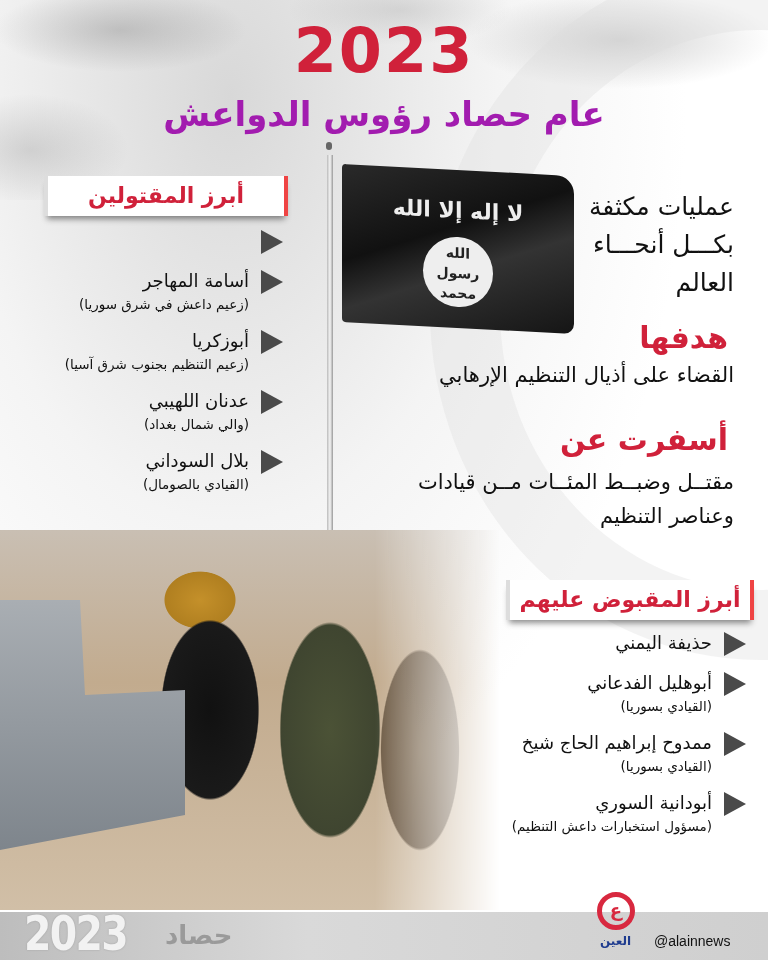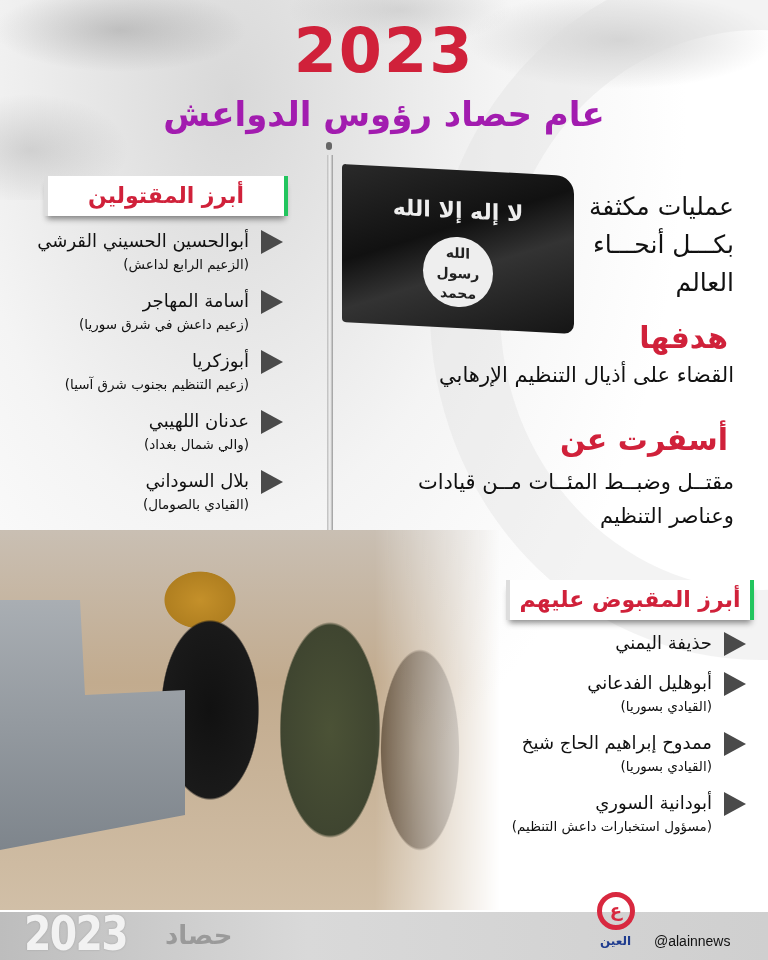--- a/index.html
+++ b/index.html
@@ -42,21 +42,21 @@
     transform:skewY(3deg);
     color:#eee; text-align:center;
   }
   .flag-text { margin-top:28px; font-size:22px; font-weight:bold; direction:rtl; }
   .flag-seal {
     width:70px; height:70px; border-radius:50%; background:#eee; color:#222;
     margin:14px auto 0; font-size:14px; font-weight:bold; line-height:20px; padding-top:6px; box-sizing:border-box; direction:rtl;
   }
   .section-box {
     position:absolute; background:#fff; box-shadow:0 6px 6px -3px rgba(0,0,0,0.45);
-    border-left:4px solid #ddd; border-right:4px solid #22c55e;
+    border-left:4px solid #ddd; border-right:4px solid #ef4444;
     color:#d0213a; font-weight:bold; font-size:22px; direction:rtl;
     text-align:center; line-height:40px;
   }
   .list { position:absolute; direction:rtl; }
   .list-item { display:flex; flex-direction:row; align-items:flex-start; margin-bottom:14px; }
   .tri {
     width:0; height:0; border-top:12px solid transparent; border-bottom:12px solid transparent;
     border-left:22px solid #4a4a4a; margin-left:12px; margin-top:2px; flex-shrink:0;
   }
   .item-text { display:flex; flex-direction:column; align-items:flex-start; }
@@ -118,24 +118,20 @@
     <div>الله</div>
     <div>رسول</div>
     <div>محمد</div>
   </div>
 </div>
 
 <div class="section-box" style="left:44px; top:176px; width:236px; height:40px;">أبرز المقتولين</div>
 <div class="list" style="right:485px; top:228px; width:260px;">
   <div class="list-item">
     <div class="tri"></div>
-    <div class="item-text">
-      <span class="name">أبوالحسين الحسيني القرشي</span>
-      <span class="role">(الزعيم الرابع لداعش)</span>
-    </div>
   </div>
   <div class="list-item">
     <div class="tri"></div>
     <div class="item-text">
       <span class="name">أسامة المهاجر</span>
       <span class="role">(زعيم داعش في شرق سوريا)</span>
     </div>
   </div>
   <div class="list-item">
     <div class="tri"></div>

